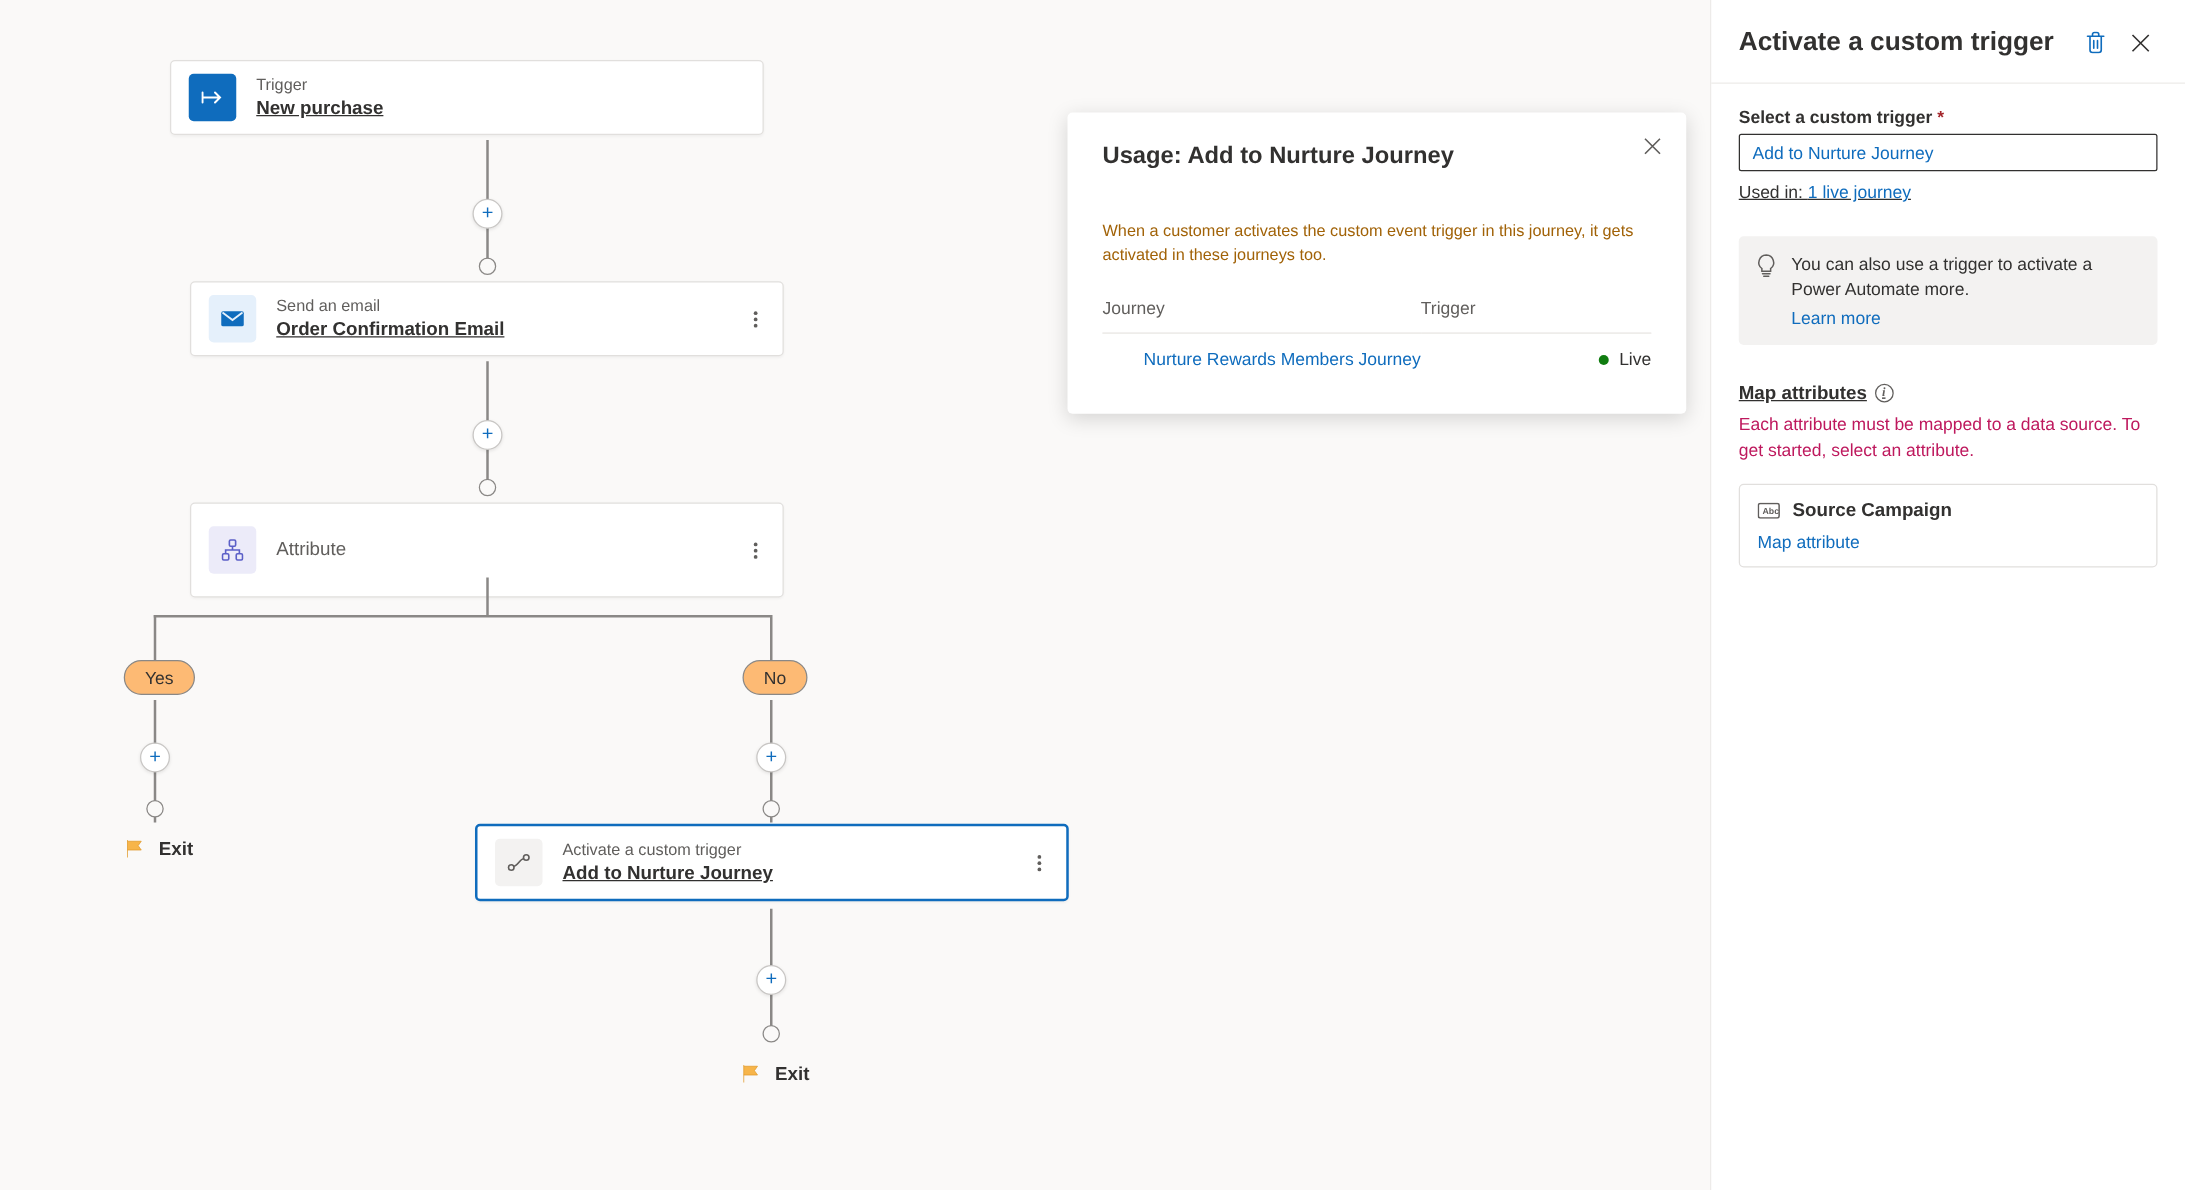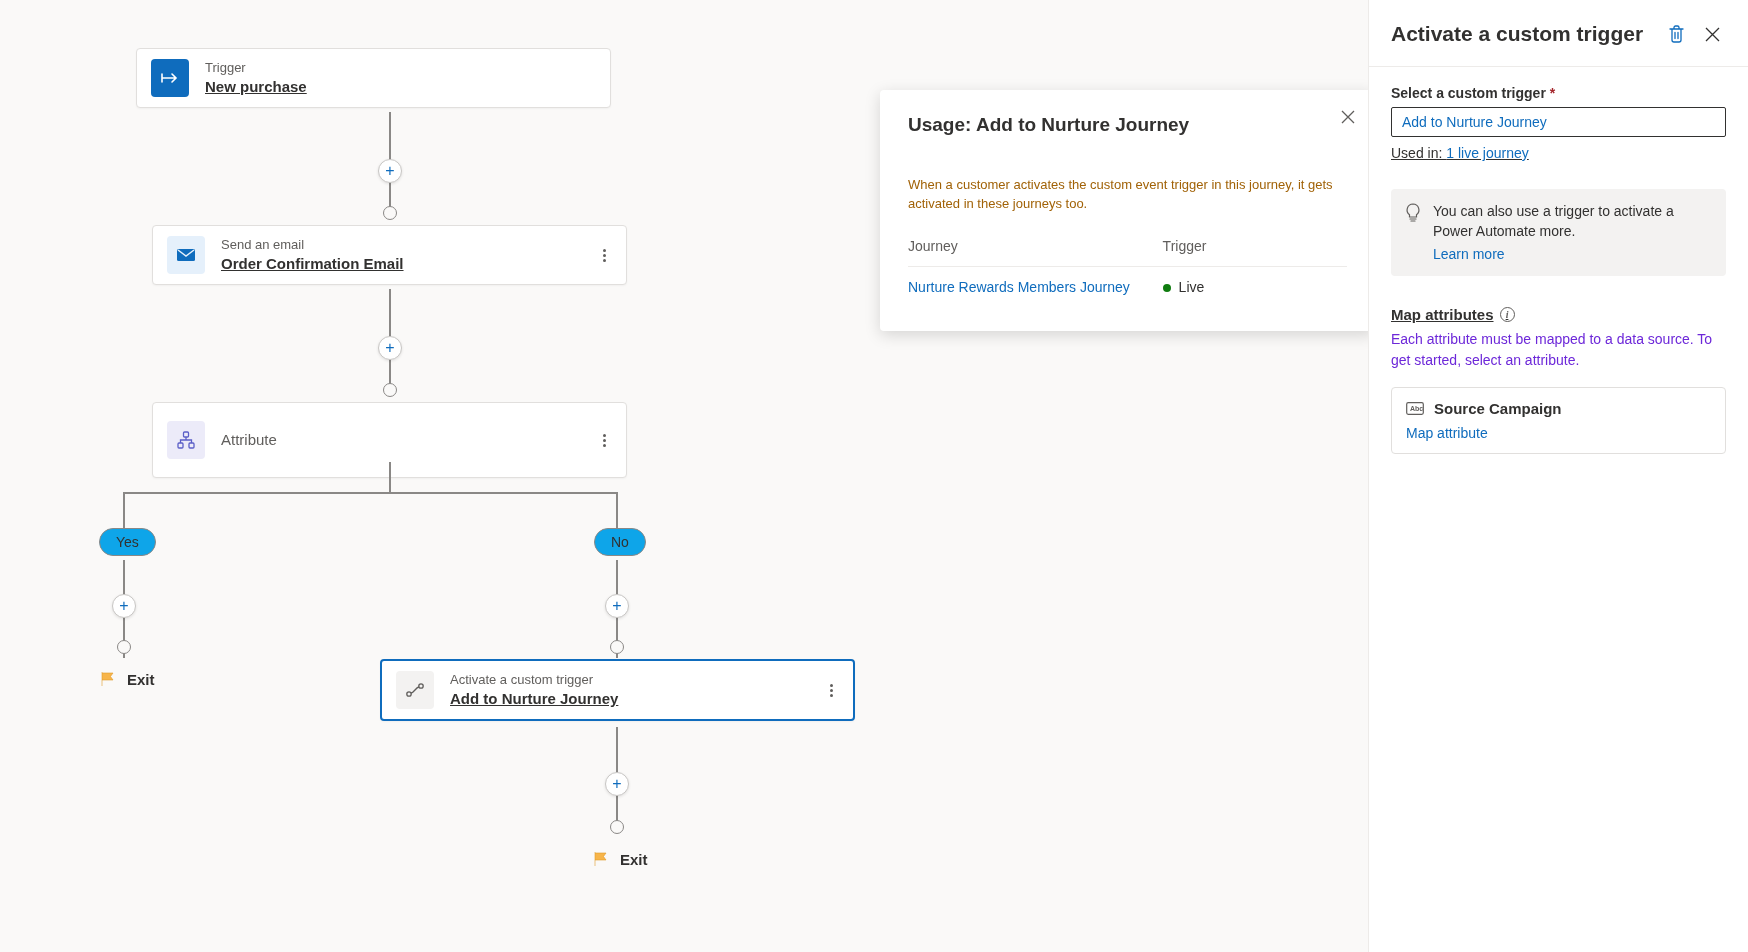--- a/index.html
+++ b/index.html
@@ -20,35 +20,35 @@
   .icon-attr { background: #ecebf9; }
   .icon-activate { background: #f3f2f1; }
   
   .connector { position: absolute; background: #8a8886; }
   .vline { width: 1.5px; }
   .hline { height: 1.5px; }
   
   .add-btn { position: absolute; width: 24px; height: 24px; border: 1px solid #c8c6c4; border-radius: 50%; background: #fff; display:flex; align-items:center; justify-content:center; color:#0f6cbd; font-size:16px; font-weight:400; cursor:pointer; box-shadow: 0 1px 3px rgba(0,0,0,0.1);}
   .endpoint { position: absolute; width: 14px; height: 14px; border: 1.5px solid #8a8886; border-radius: 50%; background:#faf9f8; }
   
-  .pill { position: absolute; border: 1.5px solid #8a8886; border-radius: 16px; background:#0ea5e9; padding: 5px 16px; font-size:14px; color:#323130; }
+  .pill { position: absolute; border: 1.5px solid #8a8886; border-radius: 16px; background:#fdba74; padding: 5px 16px; font-size:14px; color:#323130; }
   
   .exit { position: absolute; display:flex; align-items:center; gap:10px; font-size:15px; font-weight:600; }
   .flag { width:18px; height:18px; }
   
   .selected { border: 2px solid #0f6cbd !important; }
   
   
   .popup { position:absolute; background:#fff; border-radius:4px; box-shadow: 0 4px 16px rgba(0,0,0,0.15); padding: 24px 28px; }
   .popup .close-x { position:absolute; top:20px; right:20px; cursor:pointer; color:#605e5c; font-size:15px; }
   .popup h3 { font-size:19px; font-weight:600; margin-bottom:10px; }
   .popup .desc { font-size:13px; color:#a16207; line-height:1.45; margin-bottom:18px;margin-top:40px; }
   .popup table { width:100%; font-size:14px; border-collapse:collapse; }
   .popup th { text-align:left; font-weight:400; color:#605e5c; padding:6px 0 12px 0; border-bottom:1px solid #edebe9; }
-  .popup td { padding:12px 0; }
+  .popup td { padding:12px 0;text-align:right; }
   .popup .link { color:#0f6cbd; cursor:pointer; }
   .status-dot { display:inline-block; width:8px; height:8px; border-radius:50%; background:#107c10; margin-right:8px; }
   
   
   .panel { position:absolute; right:0; top:0; width:380px; height:952px; background:#fff; border-left:1px solid #edebe9; display:flex; flex-direction:column; }
   .panel-head { display:flex; align-items:flex-start; padding: 20px 22px 18px 22px; border-bottom:1px solid #edebe9; }
   .panel-head h2 { font-size:21px; font-weight:600; flex:1; line-height:1.3; }
   .panel-head .ico-btn { width:28px; height:28px; display:flex; align-items:center; justify-content:center; cursor:pointer; color:#323130; margin-left:8px; }
   
   .panel-body { padding: 18px 22px; font-size:14px; overflow-y:auto; }
@@ -57,21 +57,21 @@
   .input { width:100%; border:1px solid #323130; border-radius:2px; padding:6px 10px; font-size:14px; color:#0f6cbd; margin-bottom:8px; }
   .usedin { color:#323130; margin-bottom:28px;text-decoration:underline; }
   .usedin a { color:#0f6cbd; text-decoration:none; cursor:pointer; }
   
   .hint { background:#f3f2f1; border-radius:4px; padding:12px 14px; display:flex; gap:12px; margin-bottom:30px; line-height:1.45; }
   .hint .bulb { flex-shrink:0; margin-top:2px; }
   .hint a { color:#0f6cbd; text-decoration:none; display:block; margin-top:2px; cursor:pointer; }
   
   .sect-head { font-weight:600; font-size:15px; display:flex; align-items:center; gap:6px; margin-bottom:6px;text-decoration:underline; }
   .info-circ { width:15px; height:15px; border:1px solid #605e5c; border-radius:50%; display:inline-flex; align-items:center; justify-content:center; font-size:10px; color:#605e5c; font-style:italic; font-family:serif; }
-  .sect-desc { color:#6d28d9; line-height:1.5; margin-bottom:16px; }
+  .sect-desc { color:#be185d; line-height:1.5; margin-bottom:16px; }
   
   .attr-card { border:1px solid #e1dfdd; border-radius:4px; padding:12px 14px; }
   .attr-card .row { display:flex; align-items:center; gap:10px; font-weight:600; margin-bottom:8px; font-size:15px;}
   .attr-card a { color:#0f6cbd; text-decoration:none; font-size:14px; cursor:pointer;}
   
   svg { display:block; }
 </style>
 </head>
 <body>
 
@@ -178,21 +178,21 @@
   <div class="add-btn" style="left:605px; top:772px;">+</div>
   <div class="endpoint" style="left:610px; top:820px;"></div>
   <div class="exit" style="left:592px; top:850px;">
     <svg class="flag" viewBox="0 0 18 18">
         <path d="M3 2v14M3 3h11l-2.5 3.5L14 10H3" fill="#f7b54a" stroke="#e09a2a" stroke-width="0.6"></path>
       </svg>
     <span>Exit</span>
   </div>
 </div>
 
-<div class="popup" style="left:880px; top:90px; width:495px;">
+<div class="popup" style="left:854px; top:90px; width:495px;">
   <div class="close-x">
     <svg width="14" height="14" viewBox="0 0 14 14">
         <path d="M1 1l12 12M13 1L1 13" stroke="#605e5c" stroke-width="1.3"></path>
       </svg>
   </div>
   <h3>Usage: Add to Nurture Journey</h3>
   <p class="desc">When a customer activates the custom event trigger in this journey, it gets activated in these journeys too.</p>
   <table>
     <thead>
         <tr>

